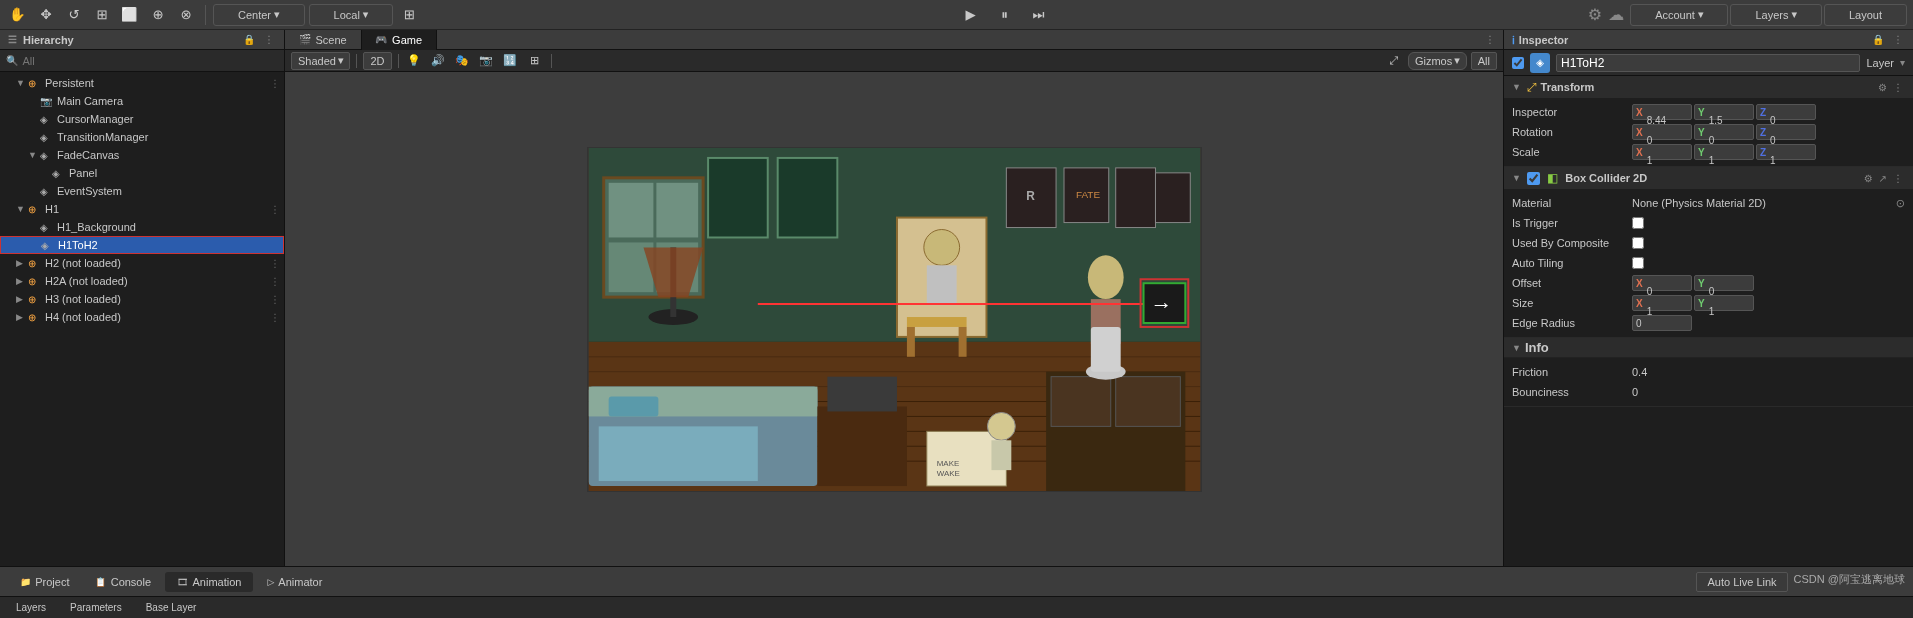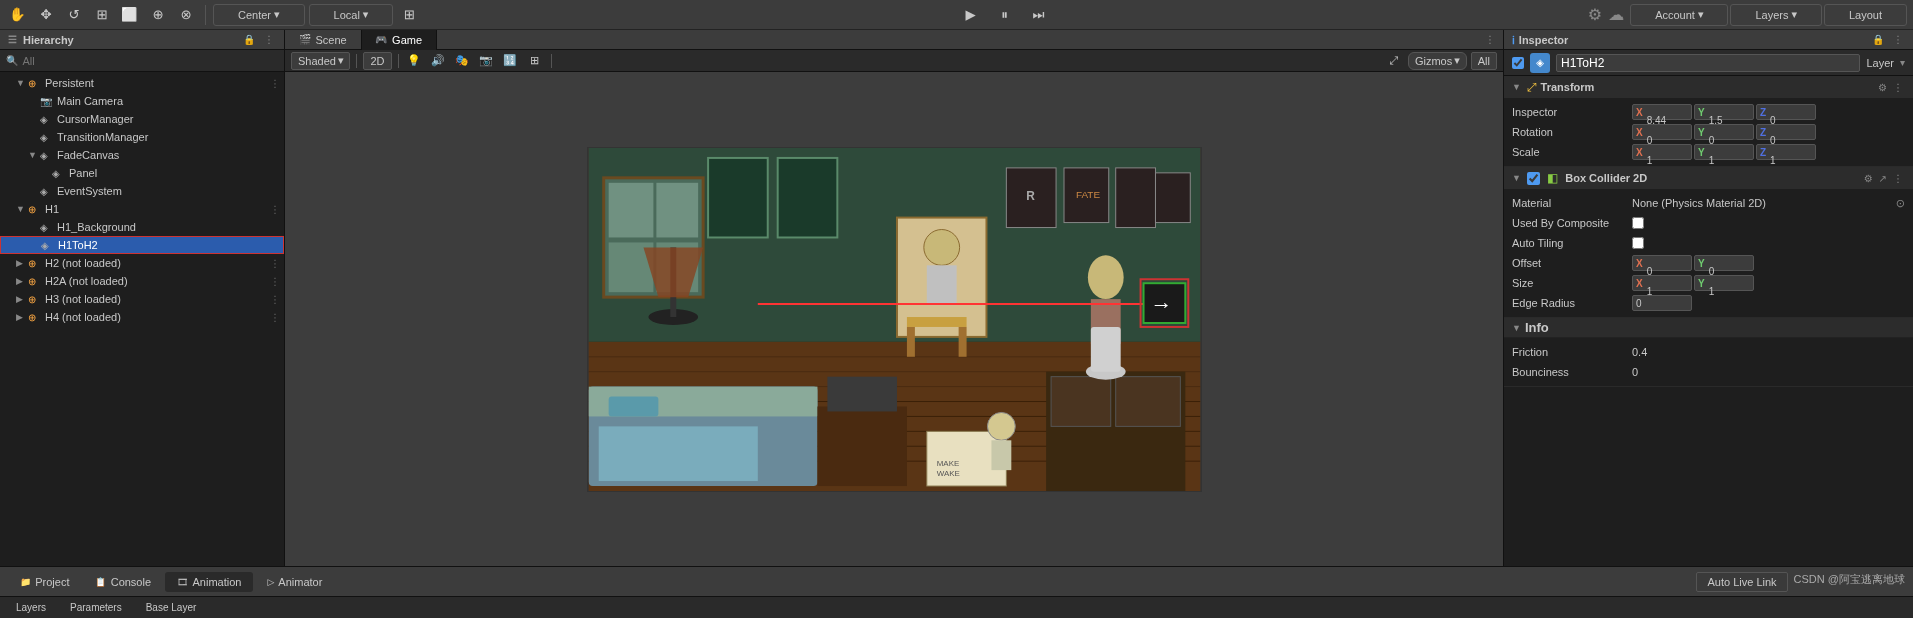--- a/index.html
+++ b/index.html
@@ -763,20 +763,24 @@
 
 
         <div class="prop-row">
           <span class="prop-label">Material</span>
           <div class="prop-value">
             <span class="prop-value-text">None (Physics Material 2D)</span>
             <span style="margin-left:auto; color:#888; cursor:pointer;">⊙</span>
           </div>
         </div>
 
+        <div class="prop-row">
+          <span class="prop-label">Is Trigger</span>
+          <input type="checkbox" class="checkbox-prop" style="">
+        </div>
 
 
         <div class="prop-row">
           <span class="prop-label">Used By Composite</span>
           <input type="checkbox" class="checkbox-prop" style="">
         </div>
 
         <div class="prop-row">
           <span class="prop-label">Auto Tiling</span>
           <input type="checkbox" class="checkbox-prop" style="">

